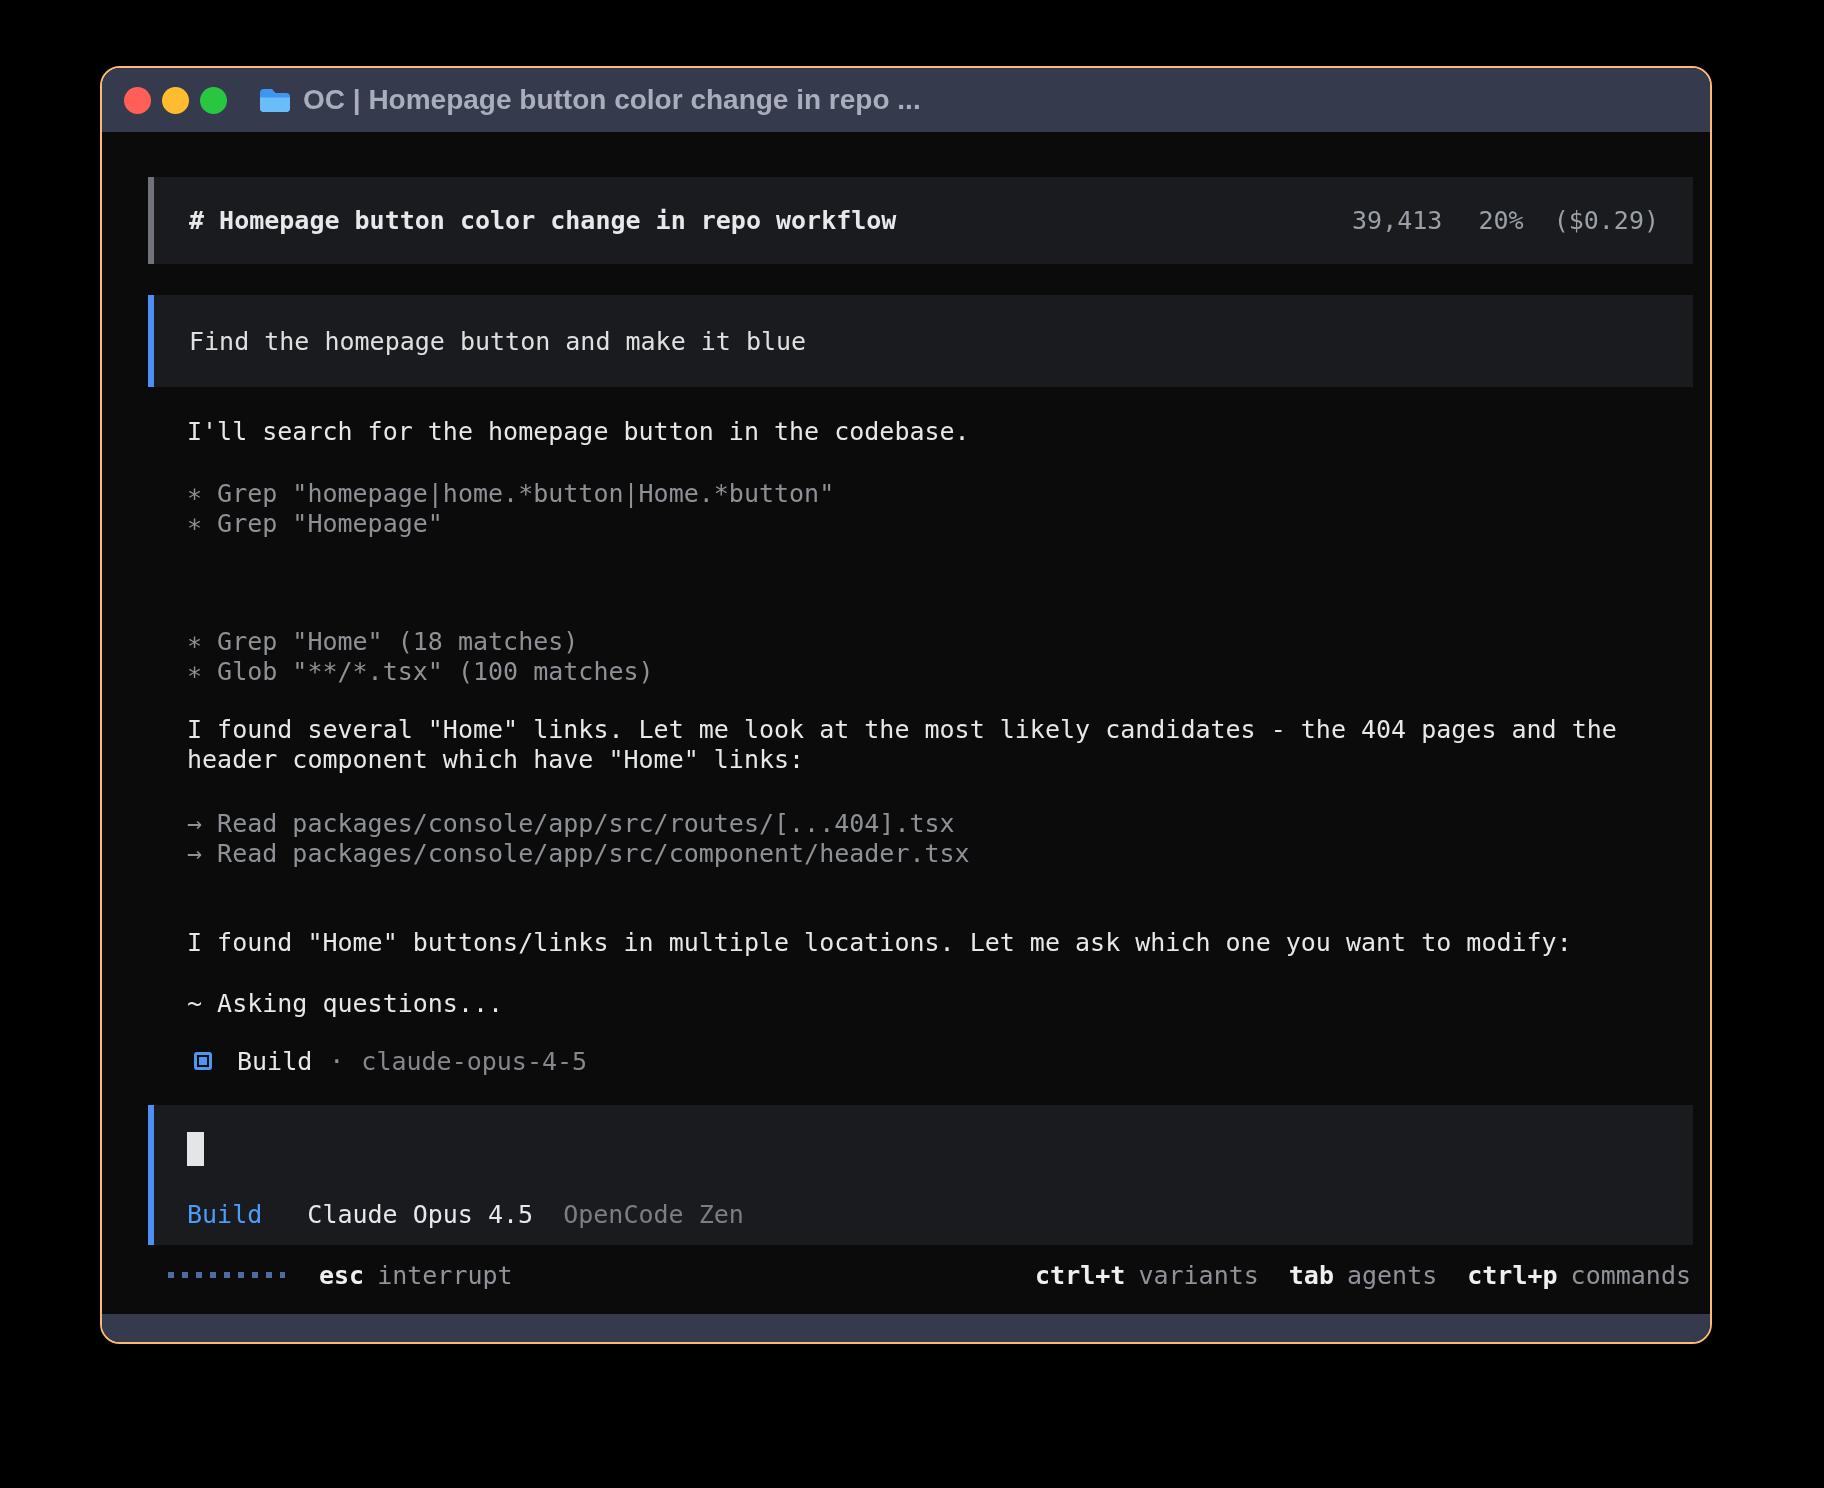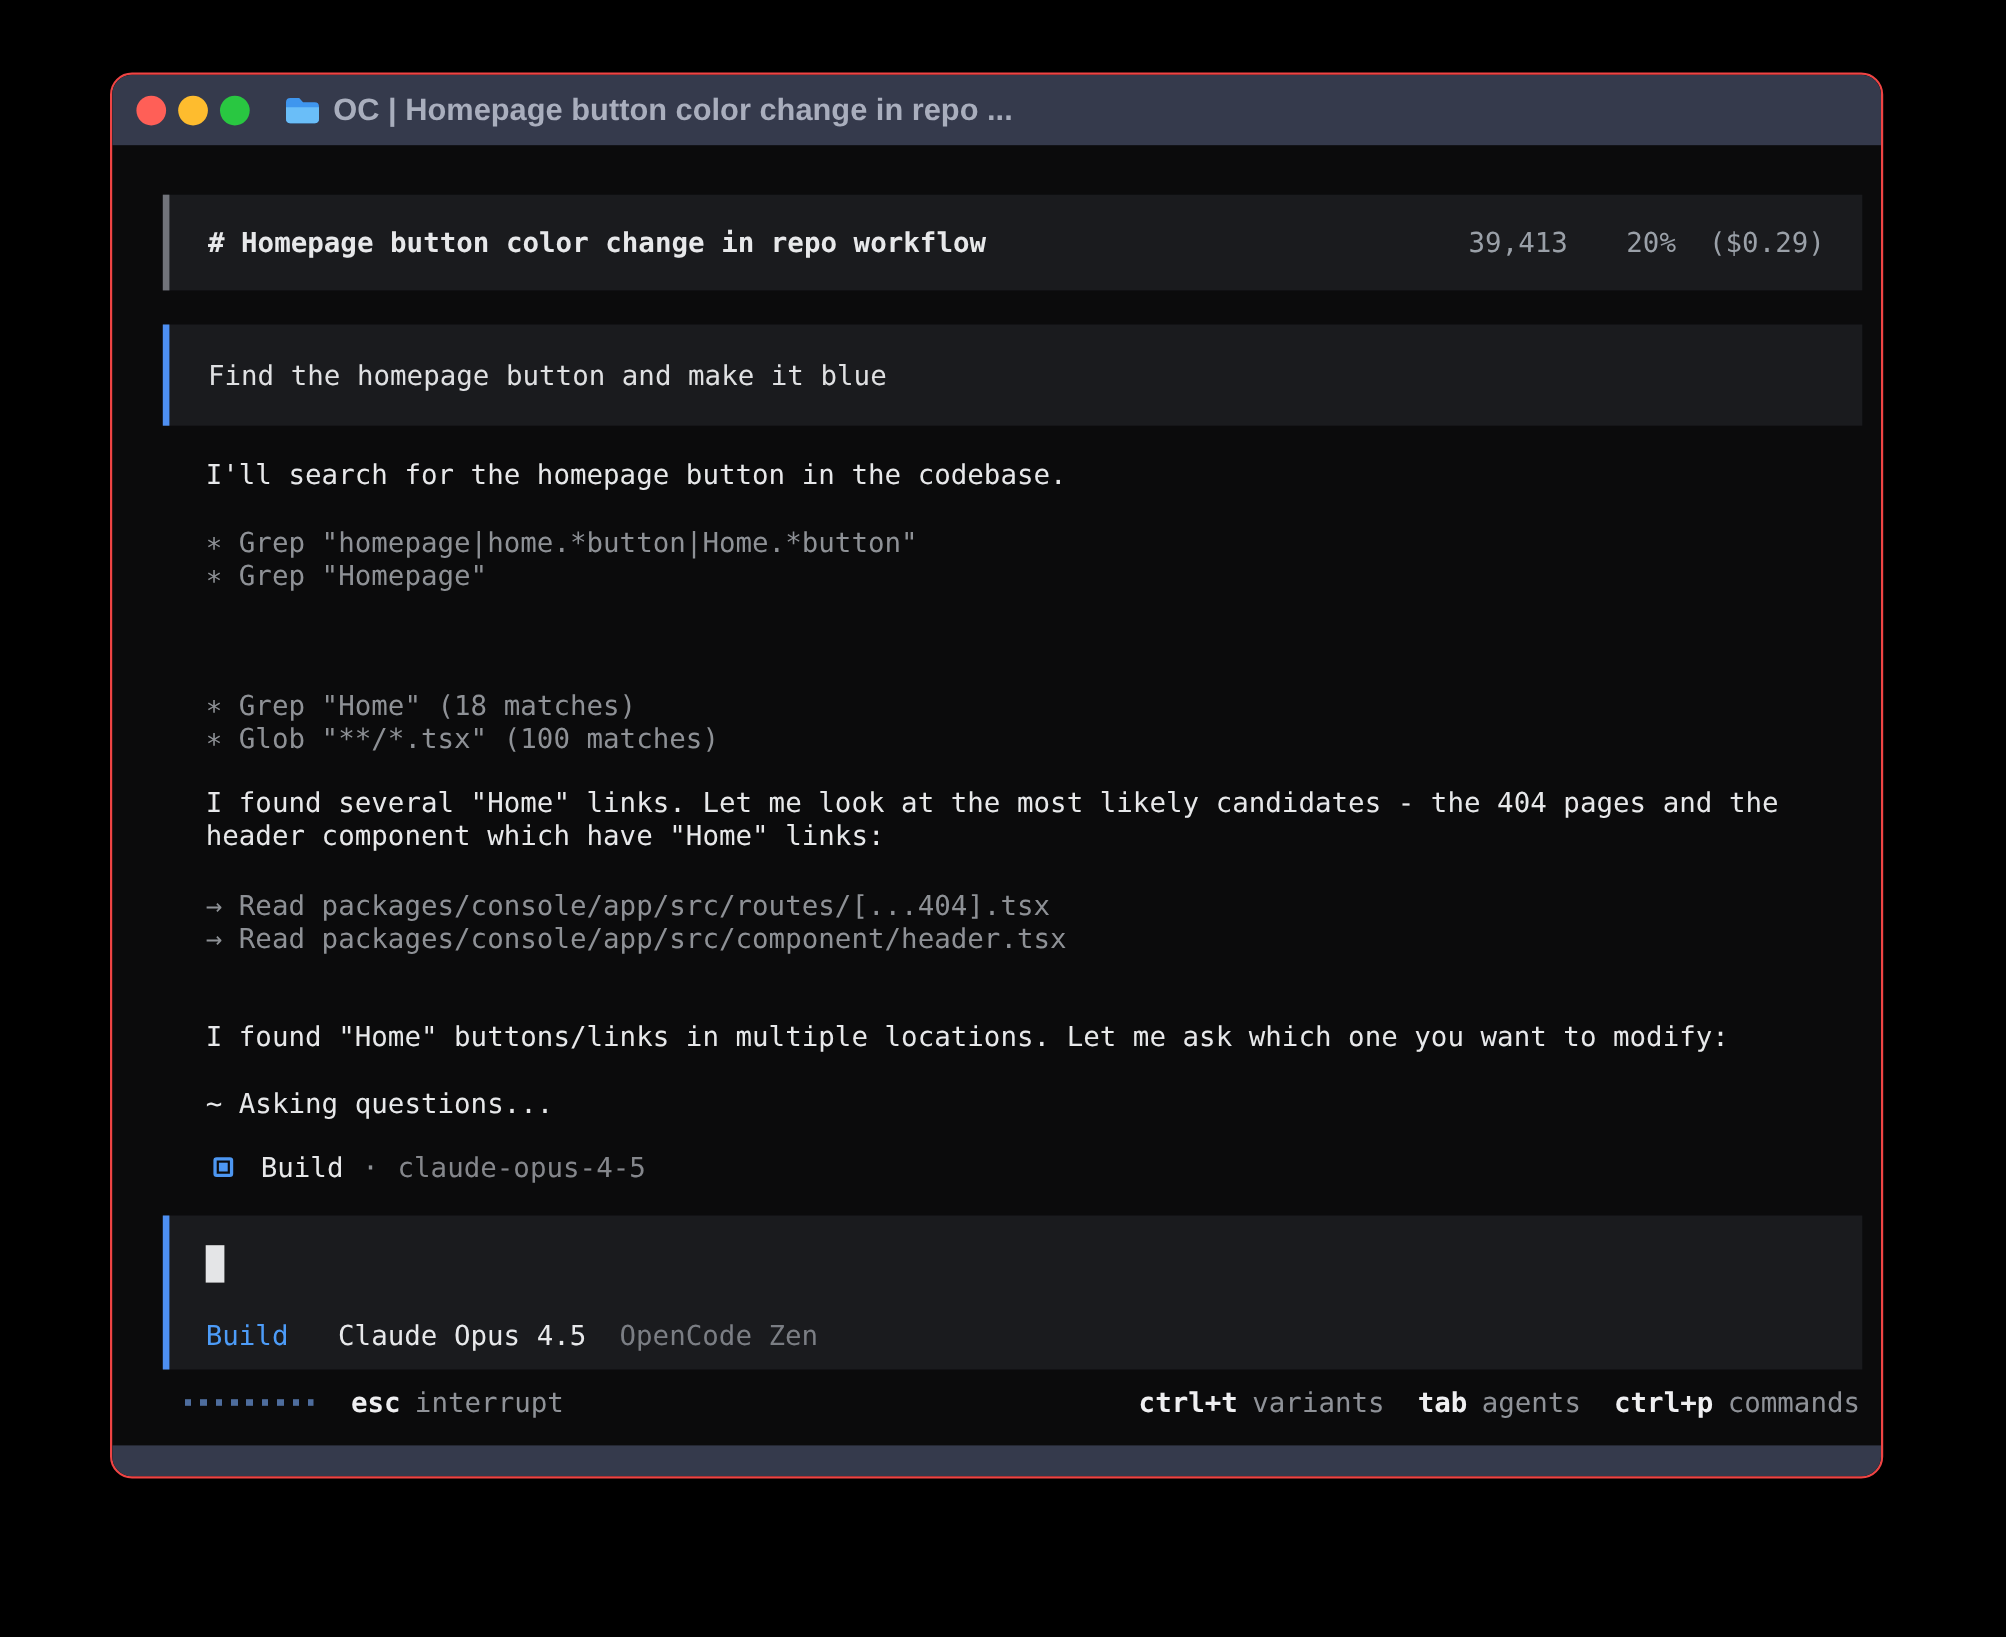--- a/index.html
+++ b/index.html
@@ -8,21 +8,21 @@
     background:#000000;
     position:relative;
     font-family:"DejaVu Sans Mono", monospace;
     overflow:hidden;
   }
   .window{
     position:absolute;left:100px;top:66px;
     width:1612px;height:1278px;
     box-sizing:border-box;
     background:#0b0b0c;
-    border:2px solid #ef4444;
+    border:2px solid #fdba74;
     border-radius:20px;
     overflow:hidden;
   }
   
   .titlebar{
     position:absolute;left:0;top:0;right:0;height:64px;
     background:#353a4c;
     display:flex;align-items:center;
     padding-left:22px;box-sizing:border-box;
   }
@@ -44,21 +44,21 @@
     background:#1a1b1e;box-sizing:border-box;gap:38px;
   }
   .header-block{
     top:109px;height:87px;
     border-left:6px solid #71737a;
     display:flex;align-items:center;justify-content:space-between;
     padding:0 34px 0 35px;
   }
   .htitle{color:#e7e8ea;font-weight:bold;font-size:25px;white-space:nowrap;}
   .hmeta{color:#9aa0a8;font-size:25px;white-space:nowrap;}
-  .hmeta .pct{margin-left:38px;}
+  .hmeta .pct{margin-left:21px;}
   .hmeta .cost{margin-left:15px;}
   .user-block{
     top:227px;height:92px;
     border-left:6px solid #4d8ff2;
     display:flex;align-items:center;
     padding:0 47px 0 35px;
     color:#dfe0e2;font-size:25px;
   }
   
   .tline{

